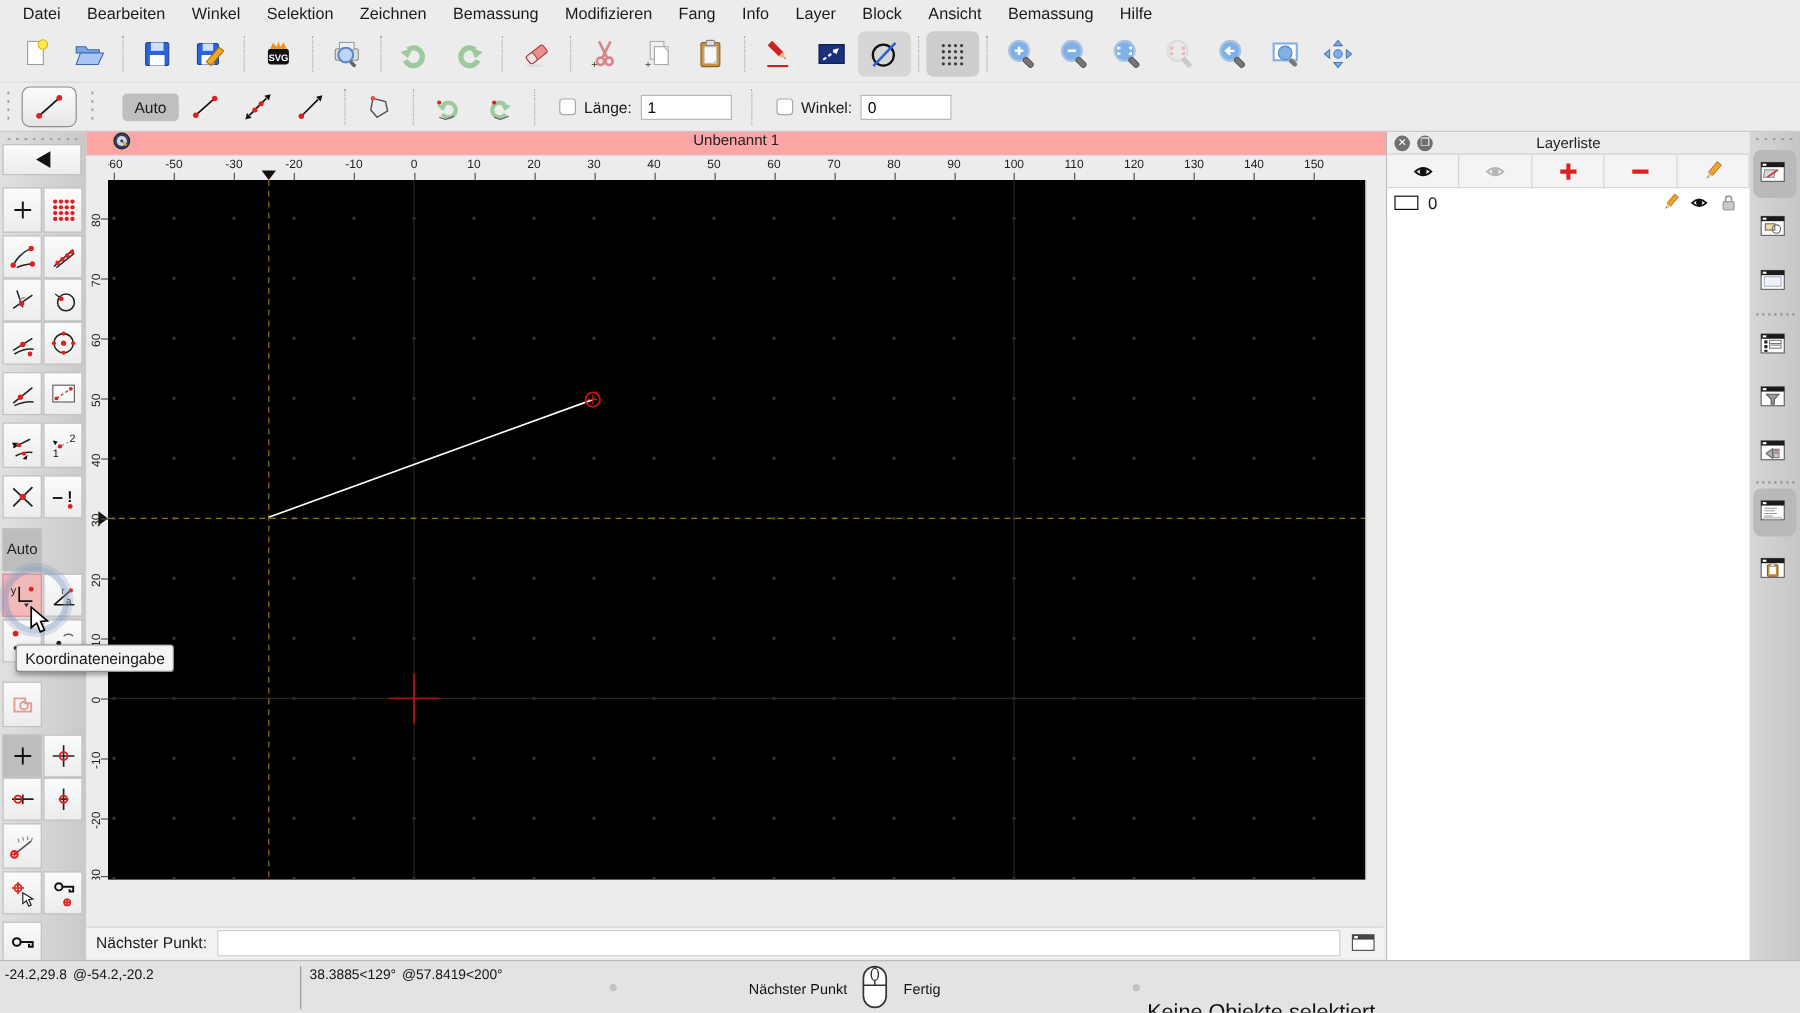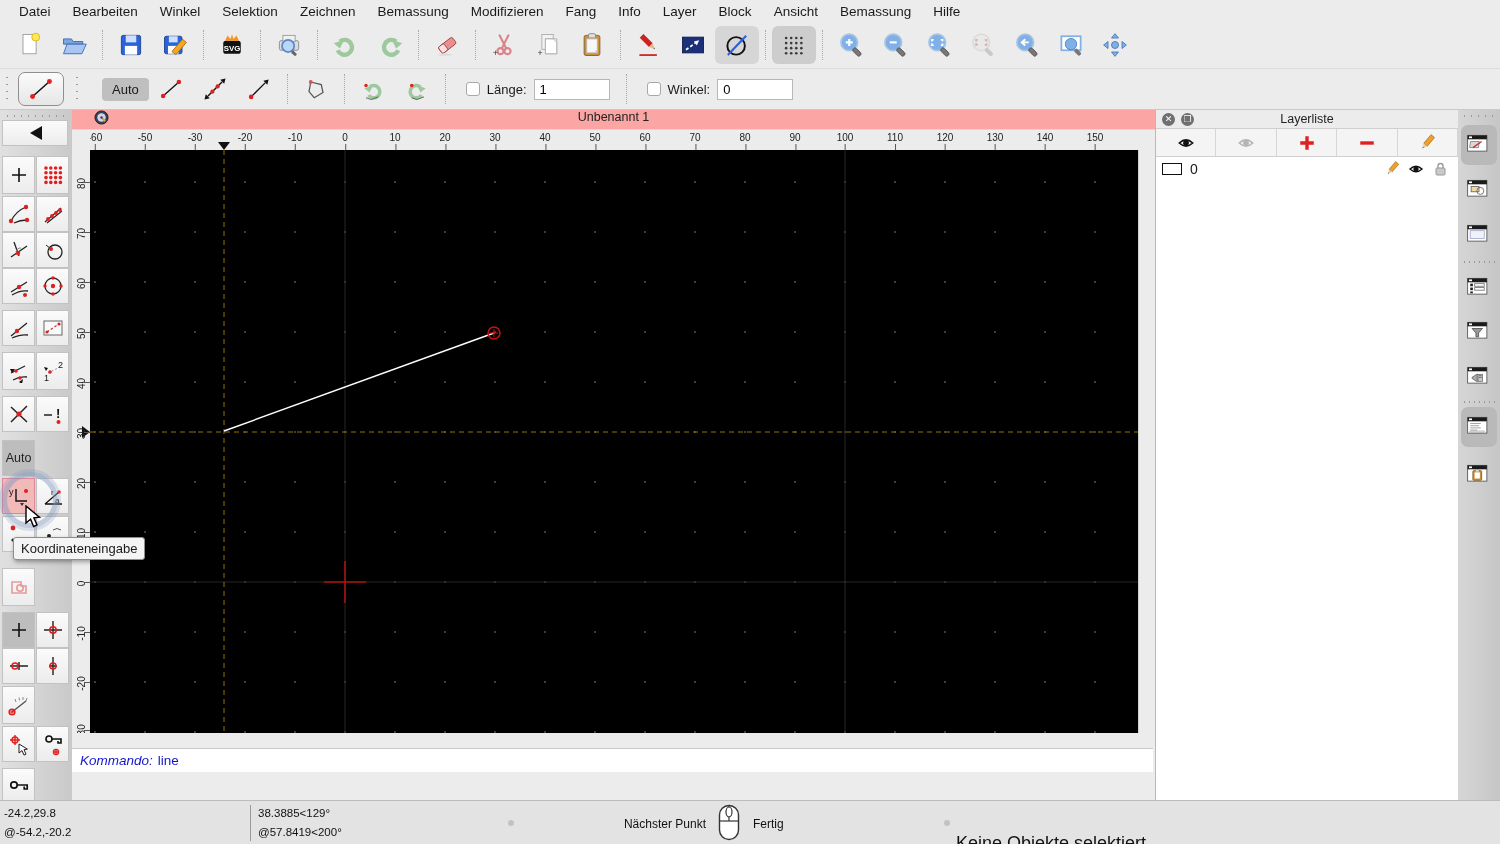--- a/index.html
+++ b/index.html
@@ -93,21 +93,21 @@
   
   .dockstrip{position:absolute;left:1458px;top:110px;width:42px;height:690px;
              background:linear-gradient(to right,#d6d6d6,#c6c6c6)}
   .dbtn{position:absolute;left:3px;width:36px;height:40px;border-radius:7px;display:flex;align-items:center;justify-content:center}
   .dbtn.pressed{background:#b9b9b9}
   .dsep{position:absolute;left:4px;width:34px;height:4px;
         background-image:radial-gradient(circle,#999 1px,transparent 1.1px);background-size:5px 4px}
   
   .statusbar{position:absolute;left:0;top:800px;width:1500px;height:44px;background:#e3e3e3;
              border-top:1px solid #bcbcbc;font-size:11.5px;color:#111}
-  .coordblock{position:absolute;top:5px;display:flex;flex-direction:column;gap:5px;line-height:14px}
+  .coordblock{position:absolute;top:5px;display:flex;flex-direction:row;gap:5px;line-height:14px}
   .statdiv{position:absolute;left:250px;top:4px;width:1px;height:36px;background:#9a9a9a}
   .statdot{position:absolute;width:6px;height:6px;border-radius:50%;background:#c2c2c2}
   .stattext{position:absolute;top:816px}
   
   .tooltip{position:absolute;left:13px;top:537px;height:23px;background:#f4f4f4;border:1px solid #8e8e8e;
            border-radius:3px;box-shadow:1px 2px 4px rgba(0,0,0,.35);display:flex;align-items:center;
            padding:0 7px;font-size:13px;z-index:60;white-space:nowrap}
   .hoverring{position:absolute;left:2px;top:472px;width:56px;height:56px;border-radius:50%;z-index:55;
              border:5px solid rgba(125,150,190,.45);box-shadow:0 0 0 3px rgba(125,150,190,.25)}
   .cursor{position:absolute;left:22px;top:505px;z-index:70}
@@ -908,23 +908,30 @@
       <line id="previewLine" stroke-width="1.4" x1="404" y1="183" x2="134" y2="281" stroke="#ffffff"></line>
       <g id="snapMarker">
           <circle cx="404" cy="183" r="6" fill="none" stroke="#cc1111" stroke-width="1.5"></circle>
           <path d="M400 183 h8 M404 179 v8" stroke="#cc1111" stroke-width="1"></path>
         </g>
     </svg>
   </div>
 
   <div class="vscroll"></div>
 
-  <div class="cmd-history">
-    <span class="klabel" id="cmdLabel" style="color: rgb(21, 21, 204);">Kommando:</span>
-    <span id="cmdValue" style="color: rgb(21, 21, 204);">line</span>
+  <div class="cmd-prompt">
+    <span class="plabel">Nächster Punkt:</span>
+    <input class="cmd-input" value="" style="">
+    <div class="cmd-winbtn">
+      <svg width="20" height="15" viewBox="0 0 20 15">
+          <rect x="1" y="1" width="18" height="13" fill="#fff" stroke="#555"></rect>
+          <rect x="1" y="1" width="18" height="4" fill="#444"></rect>
+          <rect x="2.5" y="2" width="3" height="2" fill="#fff"></rect>
+        </svg>
+    </div>
   </div>
 </div>
 
 <div class="layerpanel">
   <div class="lp-titlebar">
     <span class="lp-title">Layerliste</span>
     <div class="lp-circle">✕</div>
     <div class="lp-circle">❐</div>
   </div>
   <div class="lp-toolbar">

